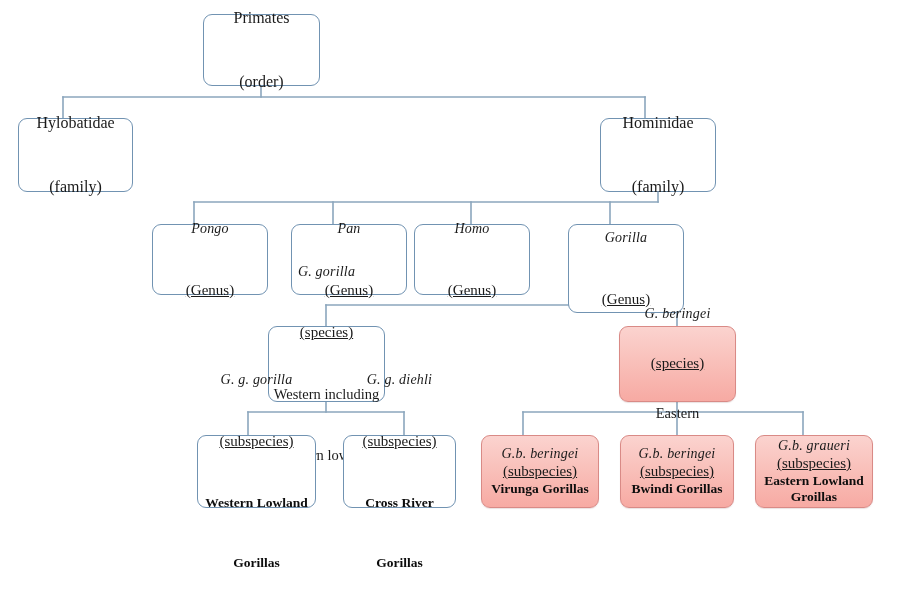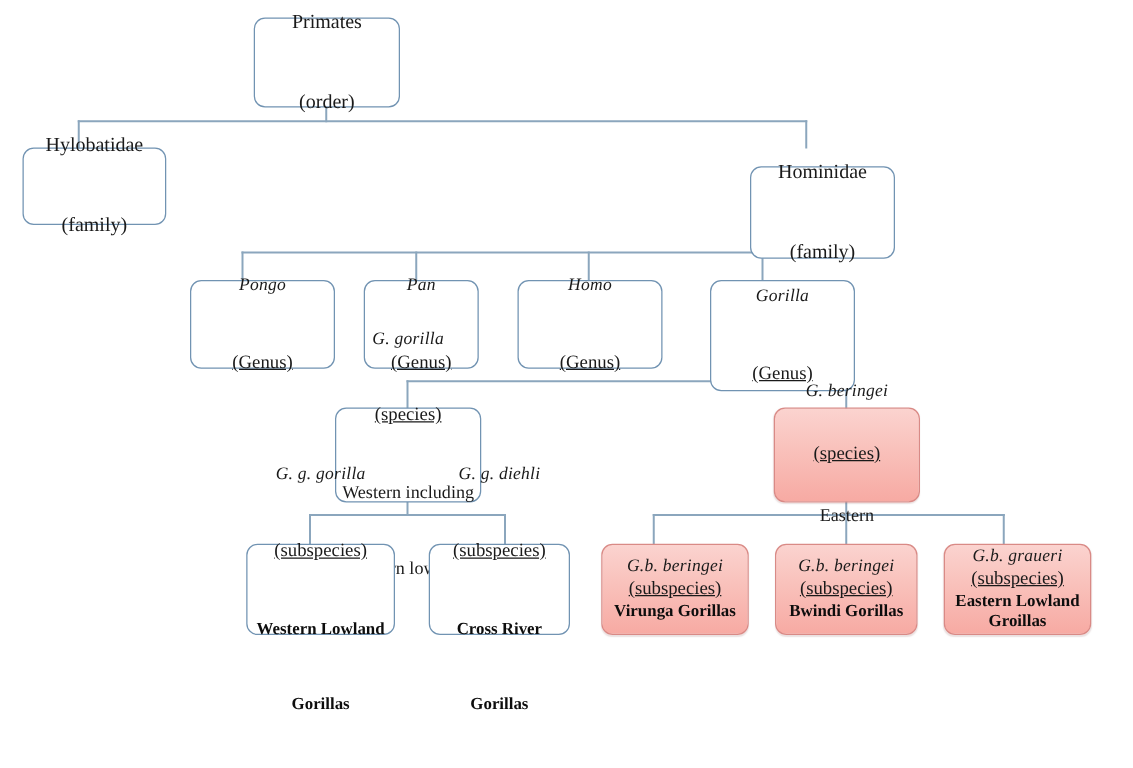--- a/index.html
+++ b/index.html
@@ -111,36 +111,36 @@
       <path d="M677,412 L677,435"></path>
       <path d="M803,412 L803,435"></path>
     </g>
   </svg>
 
   <div class="node plain" style="left:203px; top:14px; width:117px; height:72px;">
     <span class="ln big">Primates</span>
     <span class="ln big">(order)</span>
   </div>
 
-  <div class="node plain" style="left:18px; top:118px; width:115px; height:62px;font-family:Liberation Serif, serif;">
+  <div class="node plain" style="left:18px; top:118px; width:115px; height:74px;font-family:Liberation Serif, serif;">
     <span class="ln big">Hylobatidae</span>
     <span class="ln big">(family)</span>
   </div>
 
-  <div class="node plain" style="left:600px; top:118px; width:116px; height:74px;margin-top:15px;">
+  <div class="node plain" style="left:600px; top:118px; width:116px; height:74px;">
     <span class="ln big">Hominidae</span>
     <span class="ln big">(family)</span>
   </div>
 
   <div class="node plain" style="left:152px; top:224px; width:116px; height:71px;">
     <span class="ln sci">Pongo</span>
     <span class="ln rank">(Genus)</span>
   </div>
 
-  <div class="node plain" style="left:291px; top:224px; width:92px; height:71px;">
+  <div class="node plain" style="left:291px; top:224px; width:116px; height:71px;">
     <span class="ln sci">Pan</span>
     <span class="ln rank">(Genus)</span>
   </div>
 
   <div class="node plain" style="left:414px; top:224px; width:116px; height:71px;">
     <span class="ln sci">Homo</span>
     <span class="ln rank">(Genus)</span>
   </div>
 
   <div class="node plain" style="left:568px; top:224px; width:116px; height:89px;">

